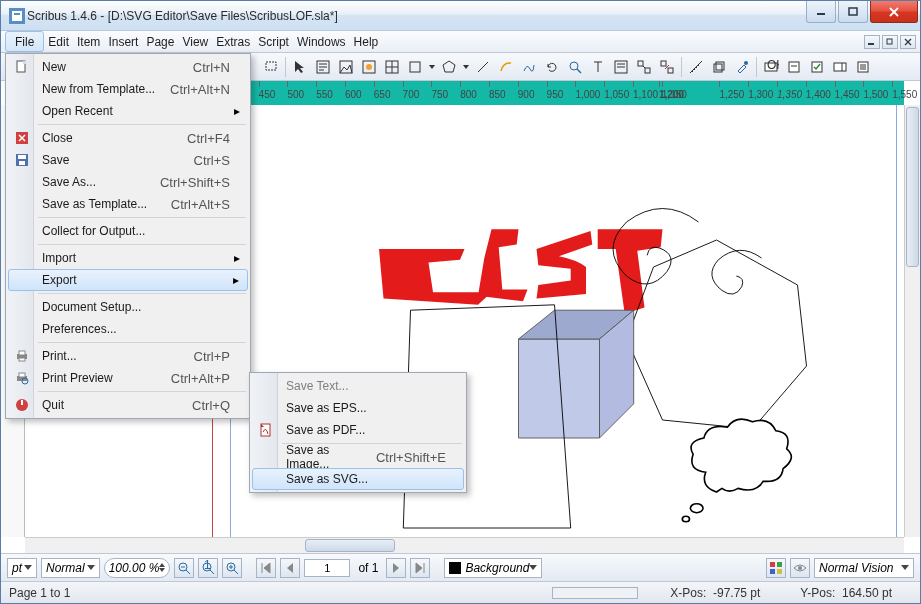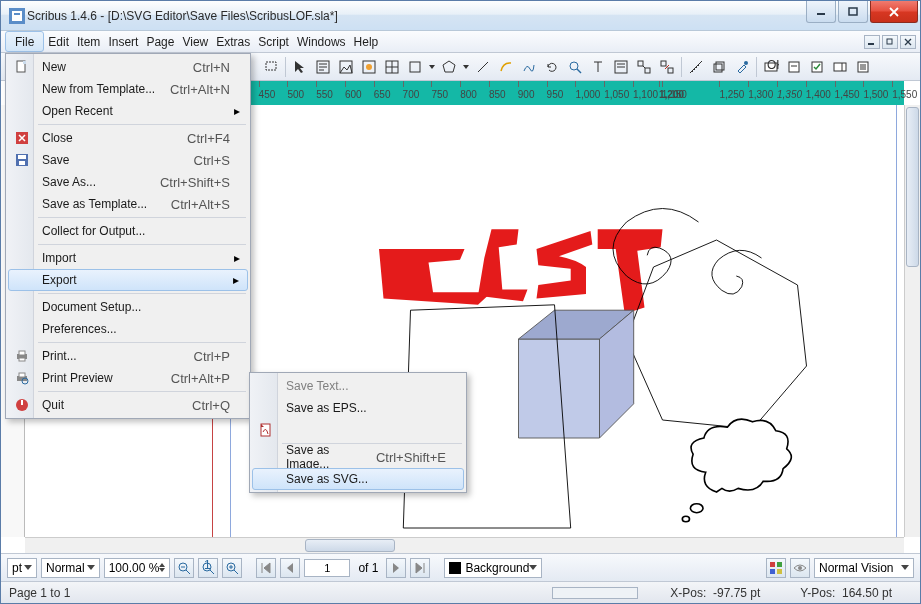--- a/index.html
+++ b/index.html
@@ -48,21 +48,21 @@
 
 .hscroll { position:absolute; left:24px; right:16px; bottom:0; height:16px; background:#f0f0f0; border-top:1px solid #ccc; display:flex; }
 .hscroll .thumb { position:absolute; left:280px; width:90px; top:1px; bottom:1px; background:linear-gradient(to bottom,#e8eef6,#cdd9e8); border:1px solid #a8b4c4; border-radius:3px; }
 .vscroll { position:absolute; top:24px; right:0; bottom:16px; width:16px; background:#f0f0f0; border-left:1px solid #ccc; }
 .vscroll .thumb { position:absolute; top:2px; height:160px; left:1px; right:1px; background:linear-gradient(to right,#e8eef6,#cdd9e8); border:1px solid #a8b4c4; border-radius:3px; }
 
 .bottombar { height:28px; background: linear-gradient(to bottom,#f7f9fc,#e4eaf3); border-top:1px solid #c0c8d4; display:flex; align-items:center; padding:0 6px; gap:4px; }
 .bottombar select, .bottombar input { font-size:11px; height:20px; border:1px solid #a8b4c4; background:#fff; }
 .bottombar .sp { flex:1; }
 .bottombar input { height:18px; width:46px; text-align:center; }
-.sel { display:flex; align-items:center; border:1px solid #a8b4c4; background:#fff; height:20px; padding:0 4px; }
+.sel { display:flex; align-items:center; border:1px solid #a8b4c4; background:#fff; height:20px; padding:0 4px;font-style:italic; }
 .sel .arr { margin-left:2px; border-left:4px solid transparent; border-right:4px solid transparent; border-top:5px solid #444; }
 
 .statusbar { height:22px; background: linear-gradient(to bottom,#f3f5f8,#e2e6ee); border-top:1px solid #c0c8d4; display:flex; align-items:center; padding:0 8px; font-size:11px; color:#333; }
 .statusbar .sp { flex:1; }
 .statusbar .prog { width:86px; height:12px; border:1px solid #a8b4c4; background:#eef2f6; margin-right:20px; }
 .statusbar .field { margin-left:12px; }
 
 .ico { width:16px; height:16px; }
 .ibtn { width:20px; height:20px; display:flex; align-items:center; justify-content:center; border:1px solid #a8b4c4; background: linear-gradient(to bottom,#f4f8fc,#dce6f0);}
 
@@ -269,20 +269,21 @@
             <span class="label">Save as EPS...</span>
           </div>
           <div class="dd-item">
             <span class="dd-icon">
               <svg class="ico" viewBox="0 0 16 16">
                 <rect x="3" y="2" width="9" height="12" fill="#fff" stroke="#b03030"></rect>
                 <path d="M3 2 L6 5 L3 5 Z" fill="#b03030"></path>
                 <path d="M5 10 q3 -6 5 2" fill="none" stroke="#b03030"></path>
               </svg>
             </span>
+            <span class="label">Save as PDF...</span>
           </div>
           <div class="dd-sep"></div>
           <div class="dd-item">
             <span class="label">Save as Image...</span>
             <span class="shortcut">Ctrl+Shift+E</span>
           </div>
           <div class="dd-item hover">
             <span class="label">Save as SVG...</span>
           </div>
         </div>
@@ -526,21 +527,21 @@
 
   <div class="bottombar">
     <div class="sel">
         <span>pt</span>
         <div class="arr"></div>
       </div>
     <div class="sel">
         <span>Normal</span>
         <div class="arr"></div>
       </div>
-    <div class="sel" style="min-width:64px;">
+    <div class="sel" style="min-width:64px;border-radius:10px;">
         <span>100.00 %</span>
         <div style="margin-left:auto;display:flex;flex-direction:column;gap:1px;">
           <div style="border-left:3px solid transparent;border-right:3px solid transparent;border-bottom:4px solid #444"></div>
           <div style="border-left:3px solid transparent;border-right:3px solid transparent;border-top:4px solid #444"></div>
         </div>
       </div>
     <div class="ibtn">
         <svg class="ico" viewBox="0 0 16 16">
           <circle cx="7" cy="7" r="4" fill="none" stroke="#2a6aa0"></circle>
           <path d="M5 7 h4" stroke="#2a6aa0"></path>

